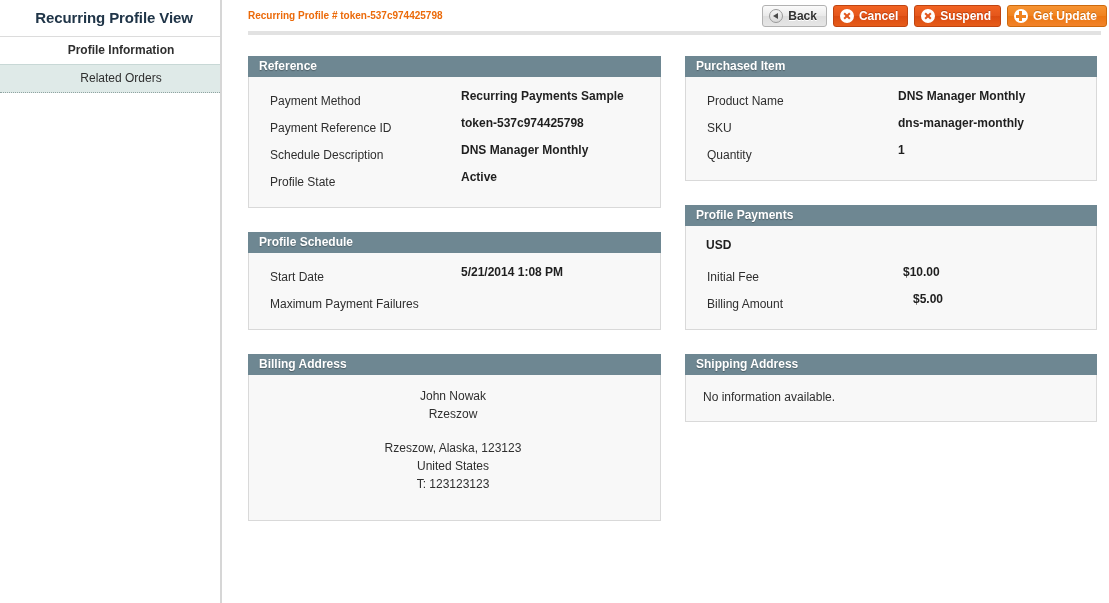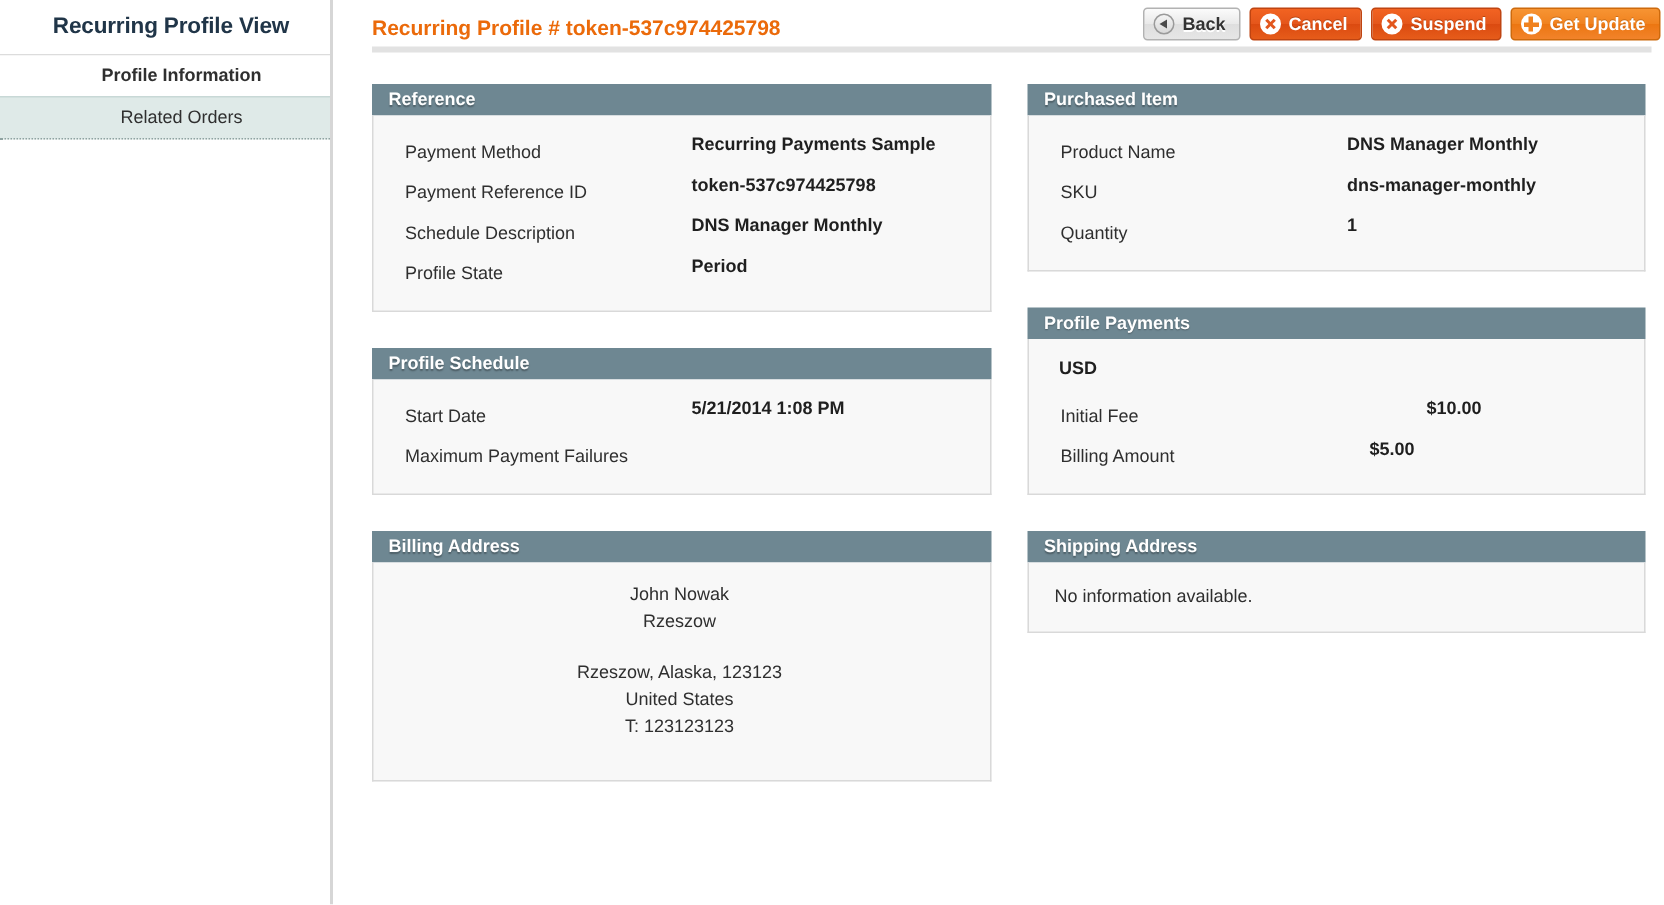--- a/index.html
+++ b/index.html
@@ -65,21 +65,21 @@
   }
 
   #page-head {
     position: relative;
     height: 38px;
   }
   #page-title {
     position: absolute;
     left: 24px;
     top: 10px;
-    font-size: 14px;
+    font-size: 10px;
     font-weight: bold;
     color: #eb6a0a;
     white-space: nowrap;
   }
   #title-rule {
     position: absolute;
     left: 24px;
     top: 31px;
     right: 8px;
     height: 4px;
@@ -236,21 +236,21 @@
   .dd {
     font-size: 12px;
     font-weight: bold;
     color: #1f1f1f;
     line-height: 17px;
     padding-top: 1px;
     white-space: pre-line;
   }
   .dd.pad-b { padding-left: 0px; }
   .dd.money-1 { padding-left: 8px; }
-  .dd.money-2 { padding-left: 5px; margin-left: 48px; }
+  .dd.money-2 { padding-left: 5px; }
   .dd.money-3 { padding-left: 15px; }
 
   
   .addr {
     font-size: 12px;
     color: #2f2f2f;
     line-height: 18px;
     padding: 2px 0 0 5px;
     white-space: pre-line;
     text-align: center;
@@ -319,21 +319,21 @@
             <div class="drow">
               <div class="dt">Payment Reference ID</div>
               <div class="dd">token-537c974425798</div>
             </div>
             <div class="drow">
               <div class="dt">Schedule Description</div>
               <div class="dd">DNS Manager Monthly</div>
             </div>
             <div class="drow">
               <div class="dt">Profile State</div>
-              <div class="dd">Period</div>
+              <div class="dd">Active</div>
             </div>
           </div>
         </div>
       </div>
 
       <div class="panel">
         <div class="panel-head">Profile Schedule</div>
         <div class="panel-body">
           <div class="dl">
             <div class="drow">

